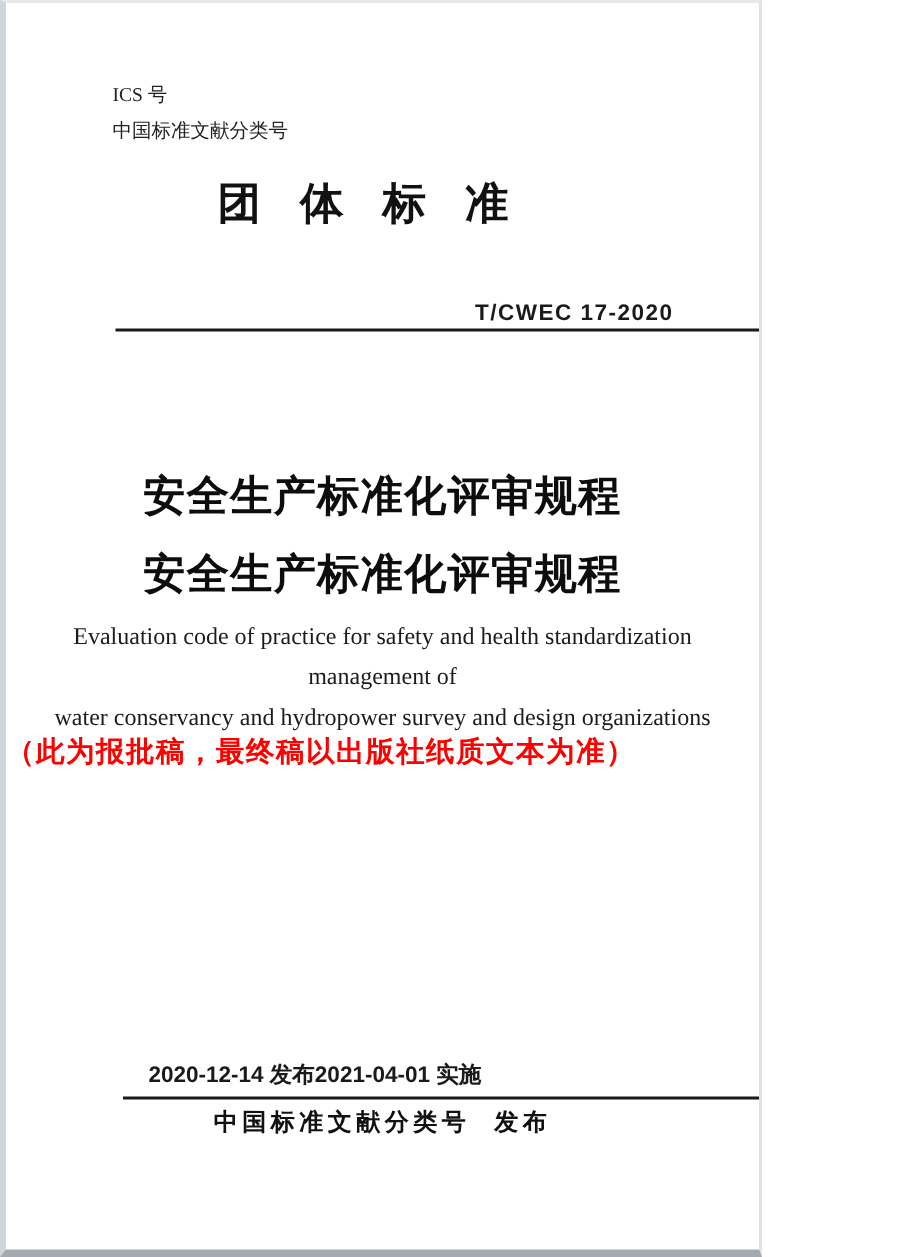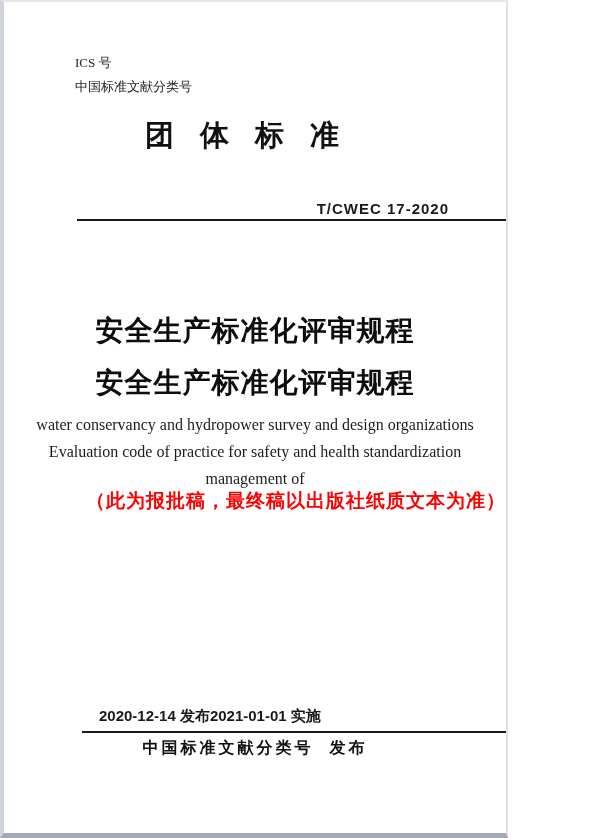--- a/index.html
+++ b/index.html
@@ -84,21 +84,21 @@
     font-family: "Liberation Serif", serif;
     font-size: 16px;
     line-height: 27px;
     color: #1c1c1c;
   }
   .draft-note {
     position: absolute;
     top: 486px;
     left: 0;
     right: 0;
-    text-align: right;
+    text-align: left;
     font-family: "Liberation Serif", serif;
     font-size: 19px;
     font-weight: 700;
     letter-spacing: 1px;
     white-space: nowrap;
   }
   .dates-row {
     position: absolute;
     top: 705px;
     left: 95px;
@@ -149,29 +149,29 @@
   <div class="std-number">T/CWEC 17-2020</div>
 
   <div class="rule-top"></div>
 
   <div class="main-title">
     <div class="line">安全生产标准化评审规程</div>
     <div class="line">安全生产标准化评审规程</div>
   </div>
 
   <div class="subtitle-en">
+    <div>Evaluation code of practice for safety and health standardization management of</div>
     <div>water conservancy and hydropower survey and design organizations</div>
-    <div>Evaluation code of practice for safety and health standardization management of</div>
   </div>
 
   <div class="draft-note" style="color: rgb(255, 0, 0);">（此为报批稿，最终稿以出版社纸质文本为准）</div>
 
   <div class="dates-row">
     <span>2020-12-14 发布</span>
-    <span>2021-01-01 实施</span>
+    <span>2021-04-01 实施</span>
   </div>
 
   <div class="rule-bottom"></div>
 
   <div class="publisher">
     <span>中国标准文献分类号</span><span class="pub-label">发布</span>
   </div>
 
 </div>
 

